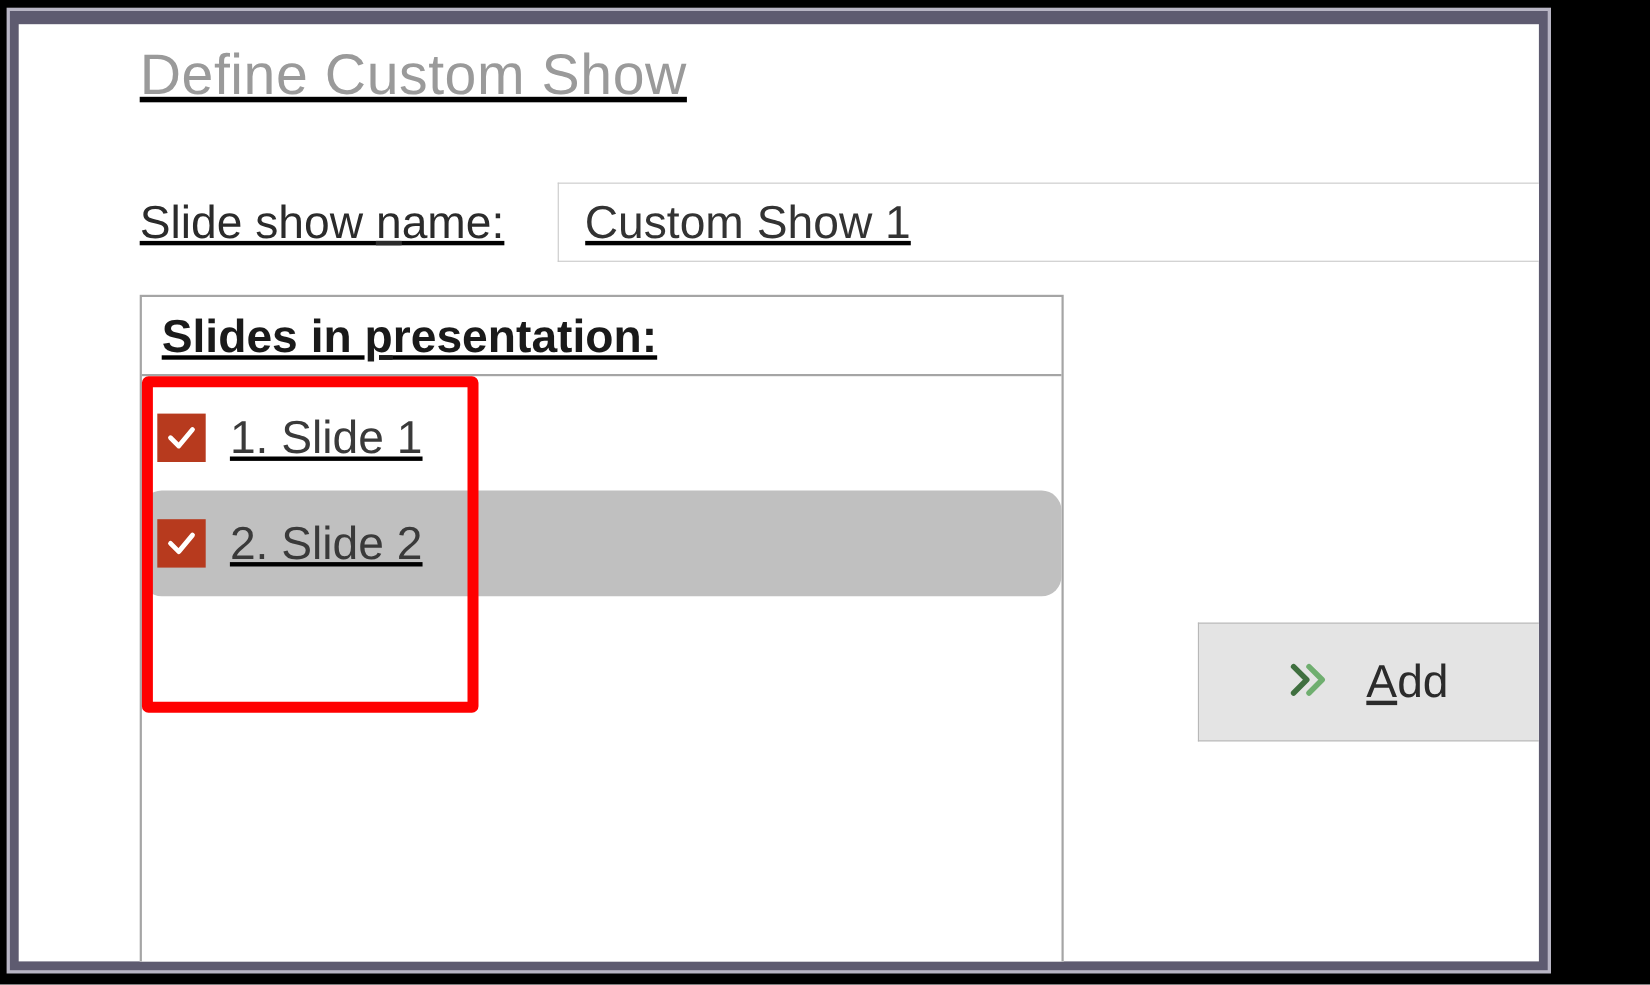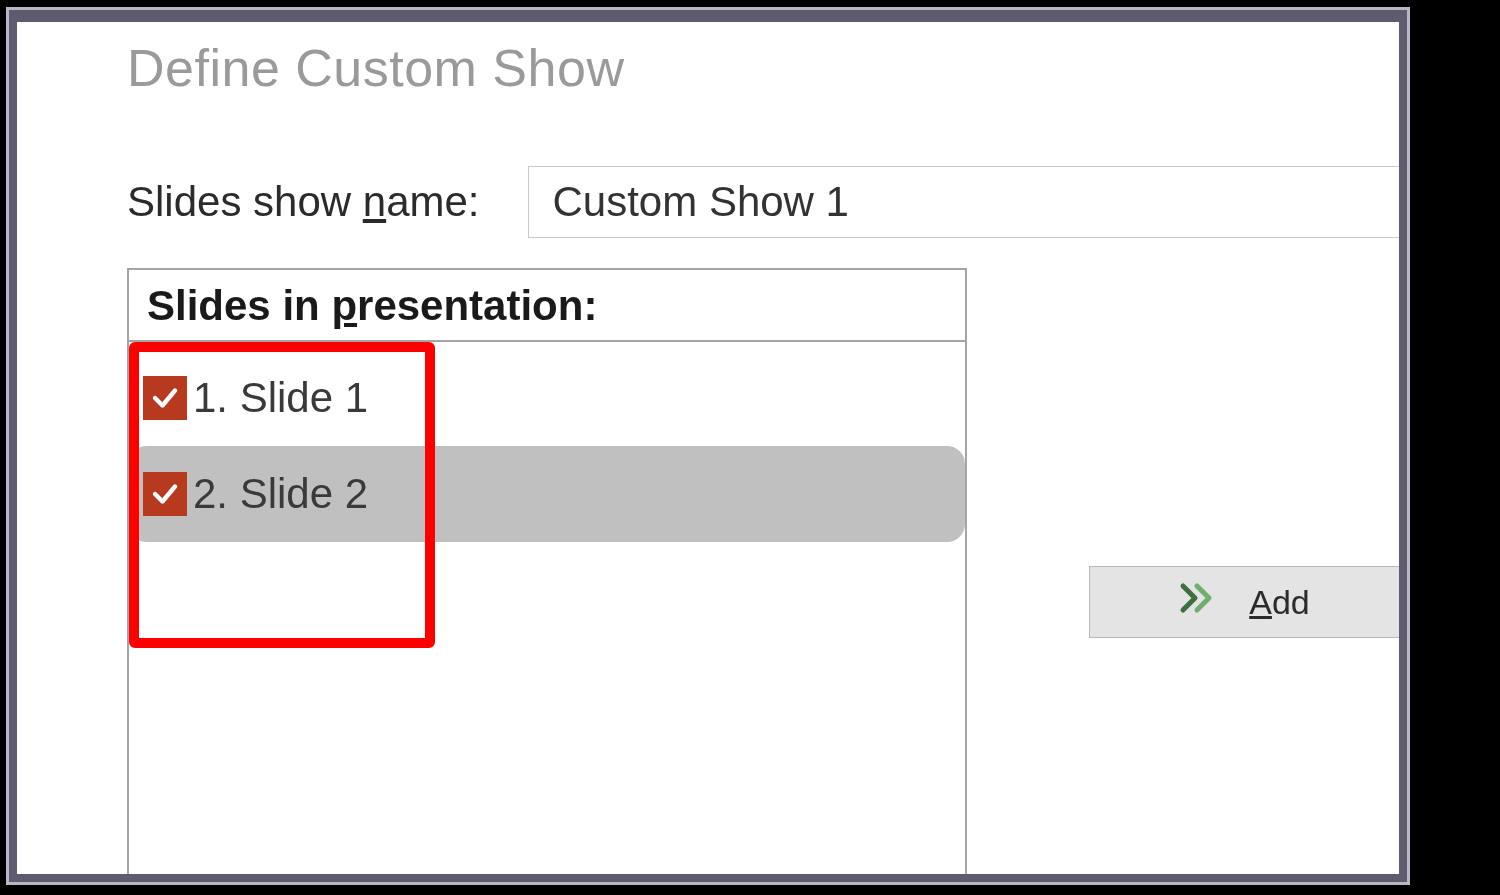--- a/index.html
+++ b/index.html
@@ -29,20 +29,21 @@
     background:#5e5b70;
     padding:12px 8px 8px 8px;
   }
   .dialog{
     width:100%;
     height:100%;
     background:#fff;
     padding: 16px 0 0 110px;
     position: relative;
     overflow:hidden;
+    text-decoration:underline;
   }
   .title{
     color:#9a9a9a;
     font-size:52px;
     font-weight:400;
     letter-spacing:0.5px;
   }
   .name-row{
     display:flex;
     align-items:center;
@@ -83,21 +84,21 @@
   .list-header .u{ text-decoration: underline; }
   .list-body{
     position:relative;
     padding-top:8px;
   }
   .slide-row{
     display:flex;
     align-items:center;
     height:96px;
     padding-left:14px;
-    gap:6px;
+    gap:22px;
     font-size:42px;
     color:#3a3a3a;
   }
   .slide-row.selected{
     background:#c0c0c0;
     border-radius:18px;
   }
   .chk{
     width:44px;
     height:44px;
@@ -115,49 +116,49 @@
     top:0px;
     width:306px;
     height:306px;
     pointer-events:none;
     border-radius:6px;
   }
   .add-btn{
     position:absolute;
     right:0;
     top:544px;
-    height:72px;
+    height:108px;
     width:310px;
     background:#e4e4e4;
     border:1px solid #b8b8b8;
     border-right:none;
     display:flex;
     align-items:center;
     justify-content:center;
     gap:30px;
-    font-size:34px;
+    font-size:42px;
     color:#2b2b2b;
     cursor:pointer;
   }
   .add-btn .u{ text-decoration: underline; }
   .add-arrow svg { width:40px; height:32px; }
 </style>
 </head>
 <body>
 
 <div class="outer-frame">
  <div class="shadow-layer">
   <div class="inset">
    <div class="dialog">
 
     <div class="title">Define Custom Show</div>
 
     <div class="name-row">
       <div class="name-label">
-        <span>Slides show </span><span class="u">n</span><span>ame:</span>
+        <span>Slide show </span><span class="u">n</span><span>ame:</span>
       </div>
       <input class="name-input" type="text" value="Custom Show 1" style="">
     </div>
 
     <div class="list-box">
       <div class="list-header">
         <span>Slides in </span><span class="u">p</span><span>resentation:</span>
       </div>
       <div class="list-body">
 

